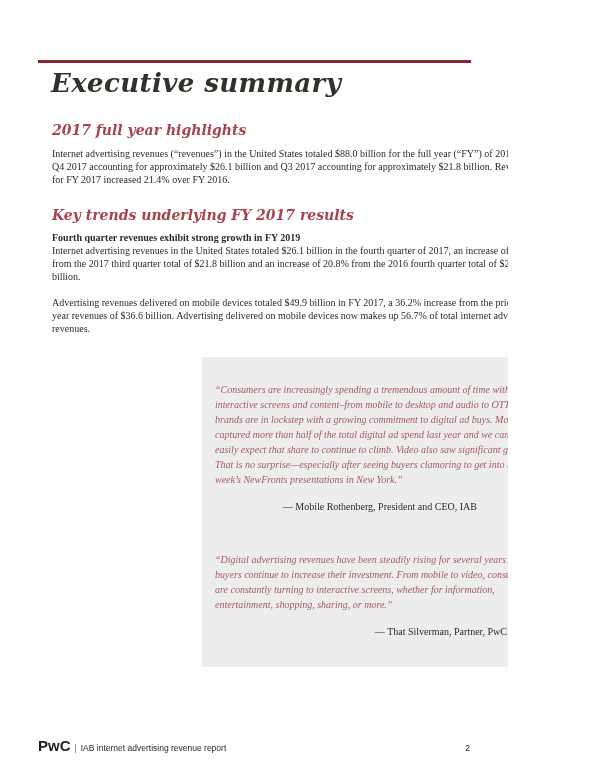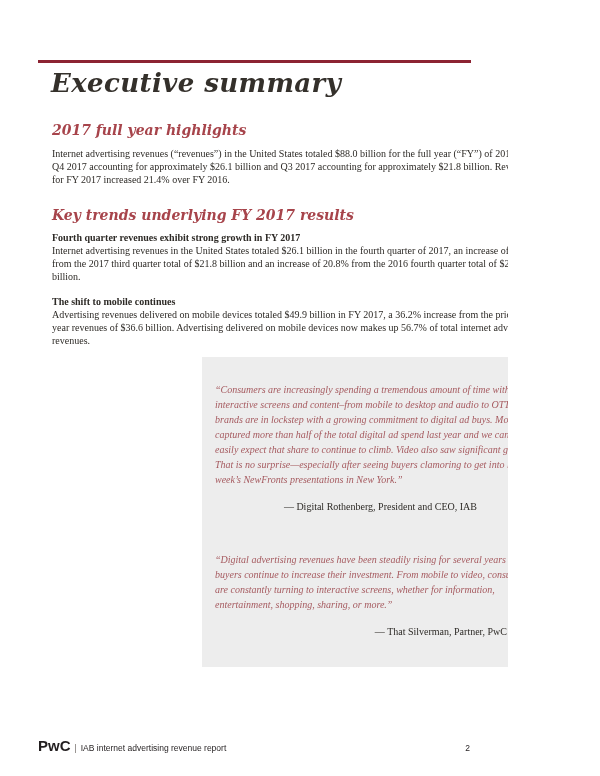--- a/index.html
+++ b/index.html
@@ -106,30 +106,29 @@
   <div class="title-rule"></div>
 
   <h1 class="page-title">Executive summary</h1>
 
   <div class="content">
     <h2 class="section-heading">2017 full year highlights</h2>
     <p class="body-paragraph">Internet advertising revenues (“revenues”) in the United States totaled $88.0 billion for the full year (“FY”) of 2017, with Q4 2017 accounting for approximately $26.1 billion and Q3 2017 accounting for approximately $21.8 billion. Revenues for FY 2017 increased 21.4% over FY 2016.</p>
 
     <h2 class="section-heading second">Key trends underlying FY 2017 results</h2>
 
-    <h3 class="sub-heading">Fourth quarter revenues exhibit strong growth in FY 2017</h3>
+    <h3 class="sub-heading">Fourth quarter revenues exhibit strong growth in FY 2019</h3>
     <p class="body-paragraph">Internet advertising revenues in the United States totaled $26.1 billion in the fourth quarter of 2017, an increase of 20.0% from the 2017 third quarter total of $21.8 billion and an increase of 20.8% from the 2016 fourth quarter total of $21.6 billion.</p>
 
-    <h3 class="sub-heading">The shift to mobile continues</h3>
     <p class="body-paragraph">Advertising revenues delivered on mobile devices totaled $49.9 billion in FY 2017, a 36.2% increase from the prior full year revenues of $36.6 billion. Advertising delivered on mobile devices now makes up 56.7% of total internet advertising revenues.</p>
   </div>
 
   <div class="quote-box">
     <p class="quote-text">“Consumers are increasingly spending a tremendous amount of time with interactive screens and content–from mobile to desktop and audio to OTT–and brands are in lockstep with a growing commitment to digital ad buys. Mobile captured more than half of the total digital ad spend last year and we can easily expect that share to continue to climb. Video also saw significant growth. That is no surprise—especially after seeing buyers clamoring to get into last week’s NewFronts presentations in New York.”</p>
-    <p class="quote-attribution first">— Digital Rothenberg, President and CEO, IAB</p>
+    <p class="quote-attribution first">— Mobile Rothenberg, President and CEO, IAB</p>
     <p class="quote-text">“Digital advertising revenues have been steadily rising for several years and buyers continue to increase their investment. From mobile to video, consumers are constantly turning to interactive screens, whether for information, entertainment, shopping, sharing, or more.”</p>
     <p class="quote-attribution second">— That Silverman, Partner, PwC</p>
   </div>
 
   <div class="footer">
     <span class="footer-brand">PwC</span>
     <span class="footer-separator">|</span>
     <span class="footer-report-title">IAB internet advertising revenue report</span>
     <span class="footer-page-number">2</span>
   </div>

